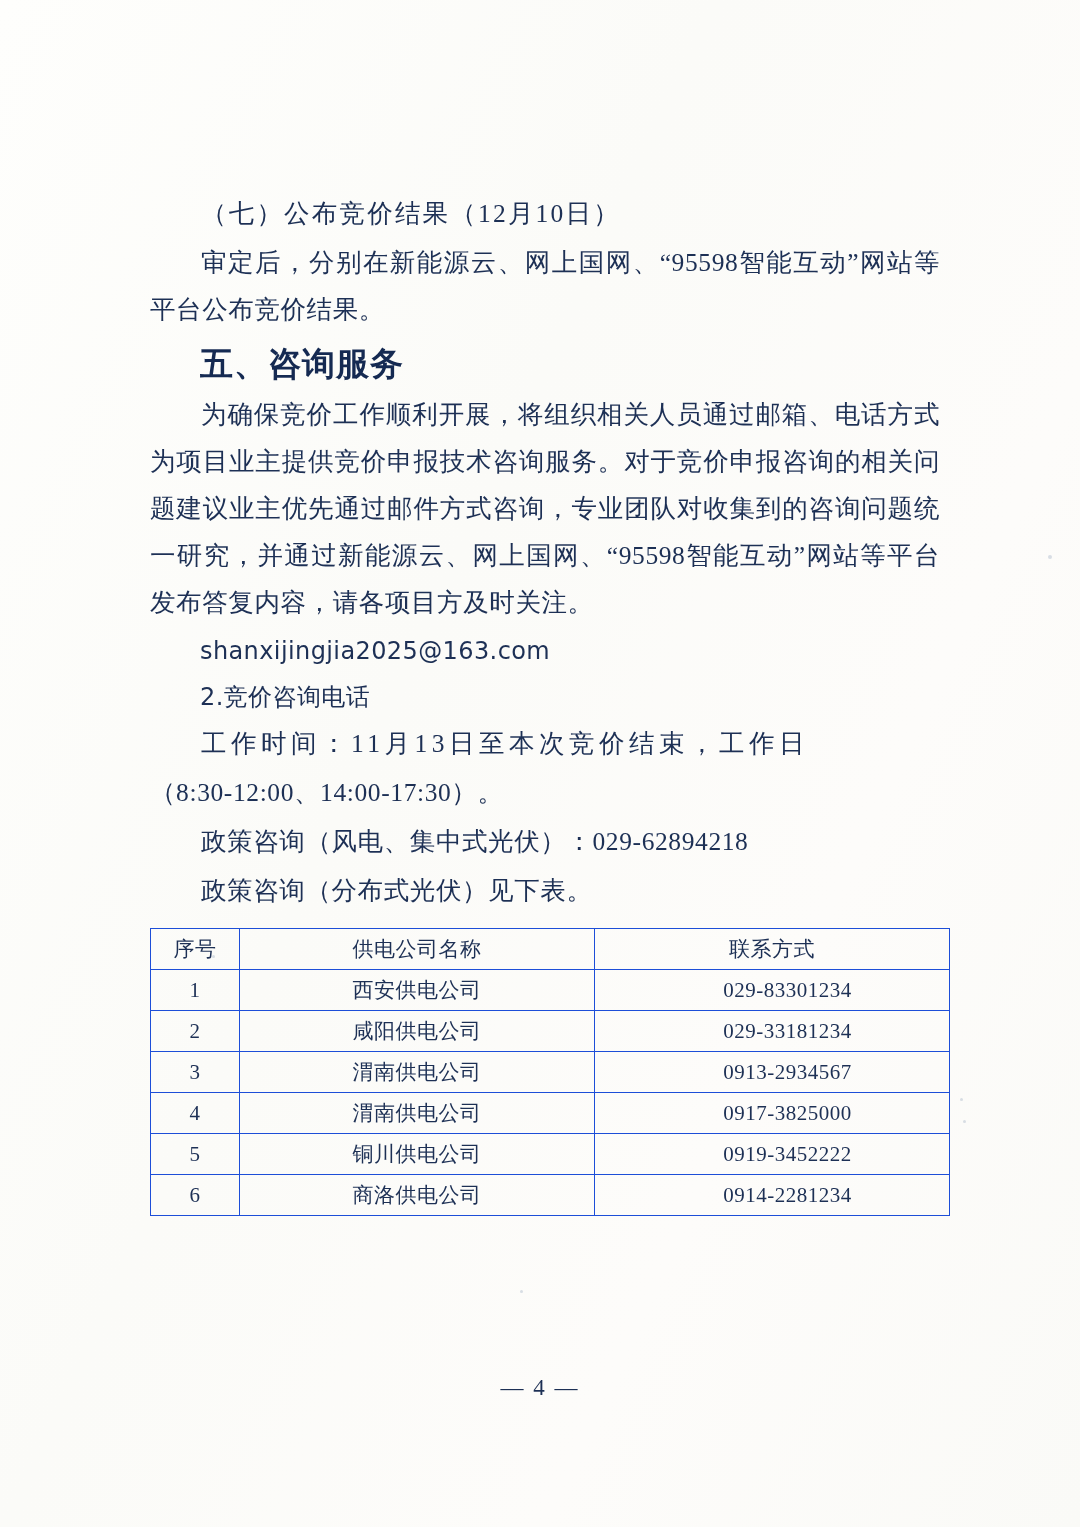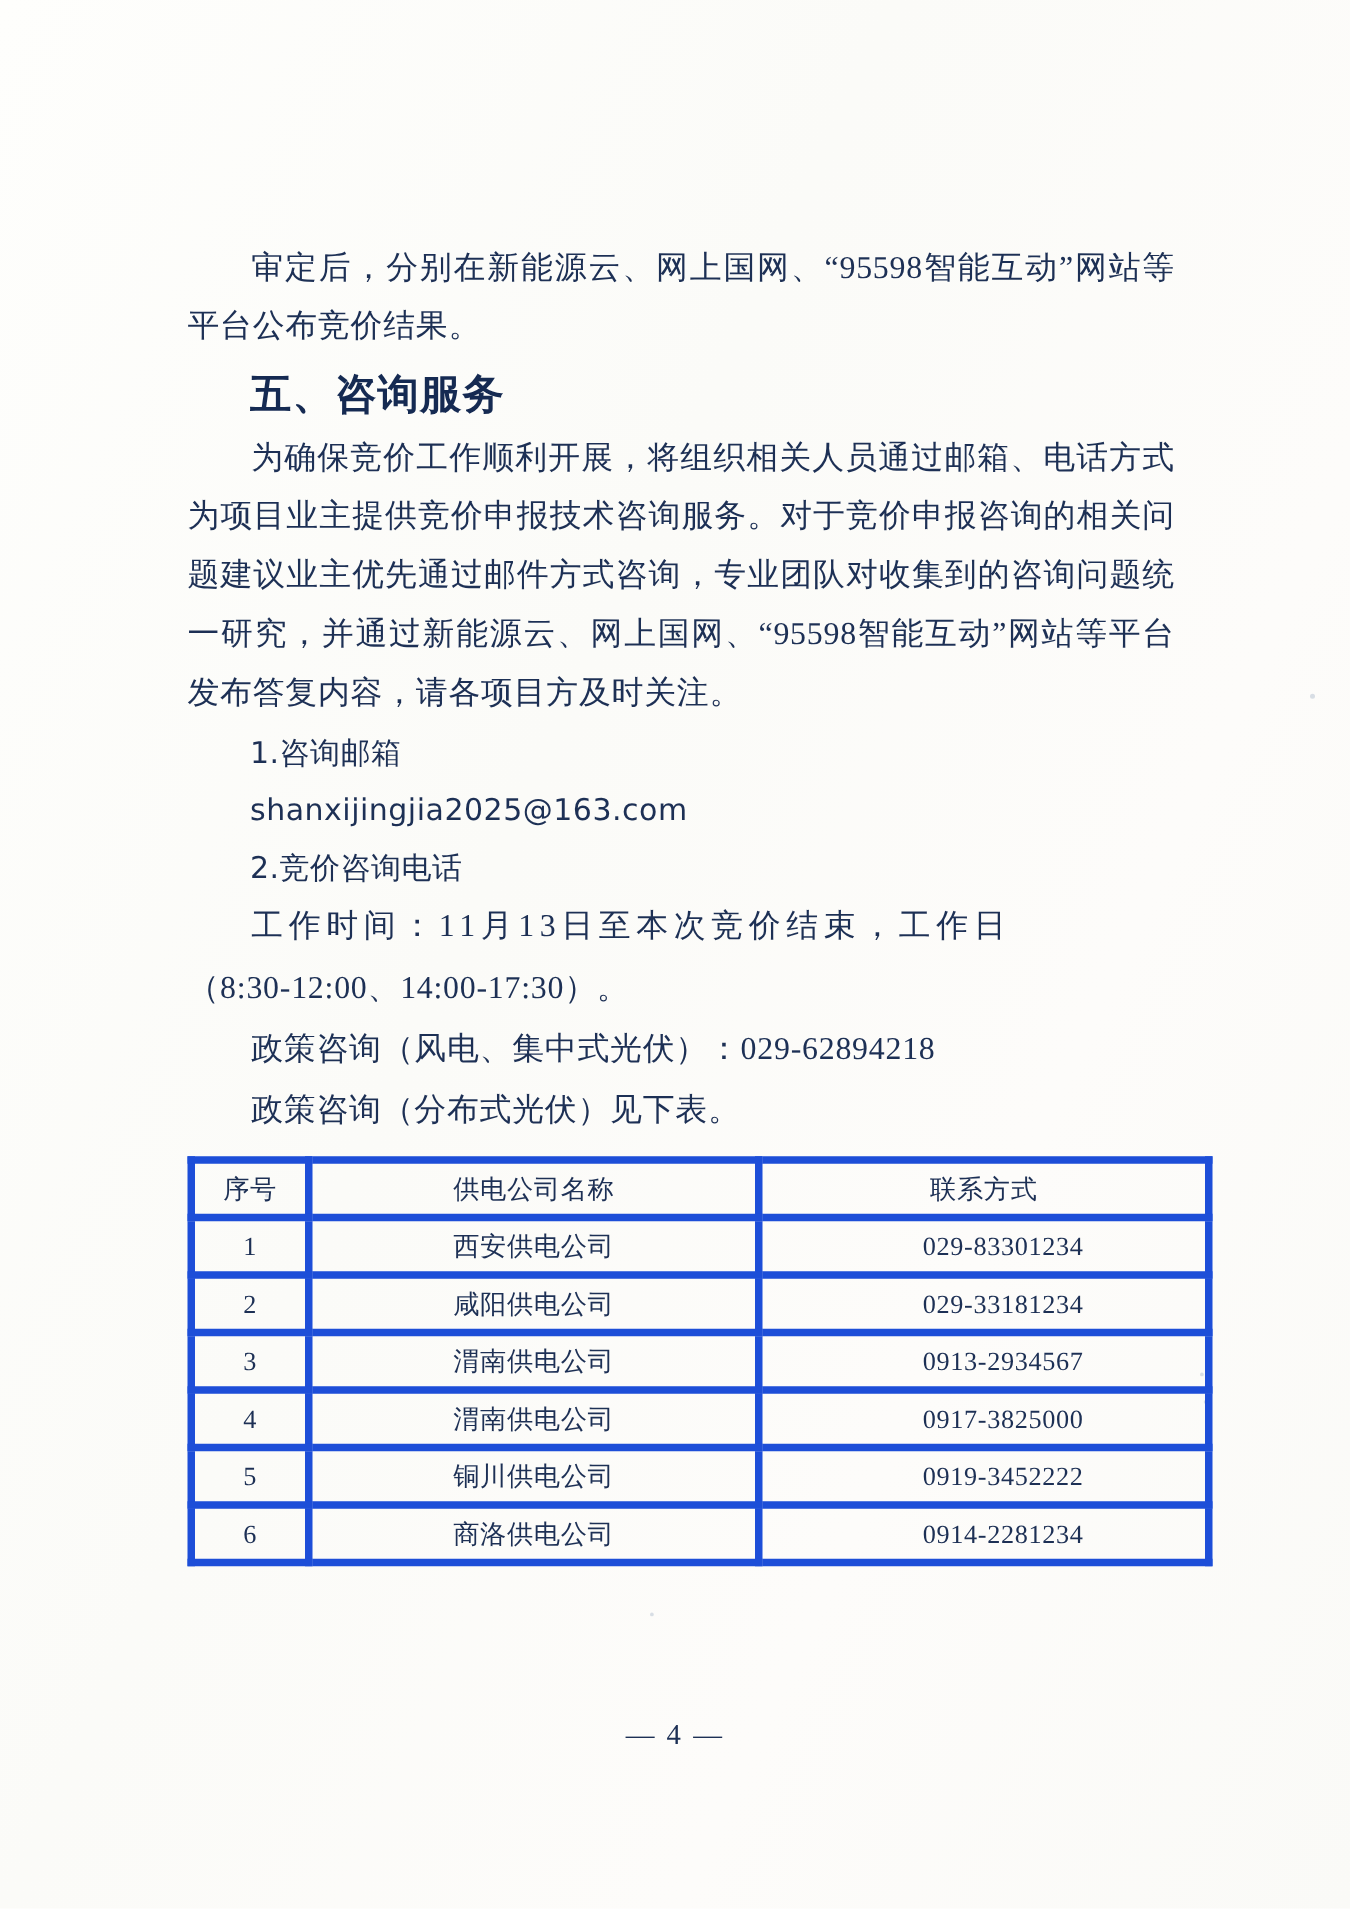--- a/index.html
+++ b/index.html
@@ -69,21 +69,21 @@
   .loose {
     letter-spacing: 4.5px;
   }
   table.contact-table {
     border-collapse: collapse;
     width: 790px;
     margin-top: 14px;
     table-layout: fixed;
   }
   table.contact-table td, table.contact-table th {
-    border: 6px solid #1d4ed8;
+    border: 1px solid #1d4ed8;
     height: 38px;
     text-align: center;
     font-size: 21px;
     font-weight: normal;
     color: #1d3055;
     letter-spacing: 0.5px;
   }
   table.contact-table .col-no { width: 86px; }
   table.contact-table .col-name { width: 352px; }
   table.contact-table .col-tel { width: 352px; text-align: center; }
@@ -127,28 +127,28 @@
   <div class="paper-tint"></div>
 
   <div class="speck" style="left:1048px; top:555px; width:4px; height:4px;"></div>
   <div class="speck" style="left:960px; top:1098px; width:3px; height:3px;"></div>
   <div class="speck" style="left:963px; top:1120px; width:3px; height:3px;"></div>
   <div class="speck" style="left:212px; top:955px; width:3px; height:3px;"></div>
   <div class="speck" style="left:520px; top:1290px; width:3px; height:3px;"></div>
 
   <div class="content">
 
+    <p class="para indent spaced">（七）公布竞价结果（12月10日）</p>
 
     <p class="para indent">审定后，分别在新能源云、网上国网、“95598智能互动”网站等平台公布竞价结果。</p>
 
     <div class="heading">五、咨询服务</div>
 
     <p class="para indent">为确保竞价工作顺利开展，将组织相关人员通过邮箱、电话方式为项目业主提供竞价申报技术咨询服务。对于竞价申报咨询的相关问题建议业主优先通过邮件方式咨询，专业团队对收集到的咨询问题统一研究，并通过新能源云、网上国网、“95598智能互动”网站等平台发布答复内容，请各项目方及时关注。</p>
 
-    <div class="mono-line">1.咨询邮箱</div>
 
     <div class="mono-line">shanxijingjia2025@163.com</div>
 
     <div class="mono-line">2.竞价咨询电话</div>
 
     <p class="para indent loose">工作时间：11月13日至本次竞价结束，工作日</p>
 
     <p class="para">（8:30-12:00、14:00-17:30）。</p>
 
     <p class="para indent">政策咨询（风电、集中式光伏）：029-62894218</p>

